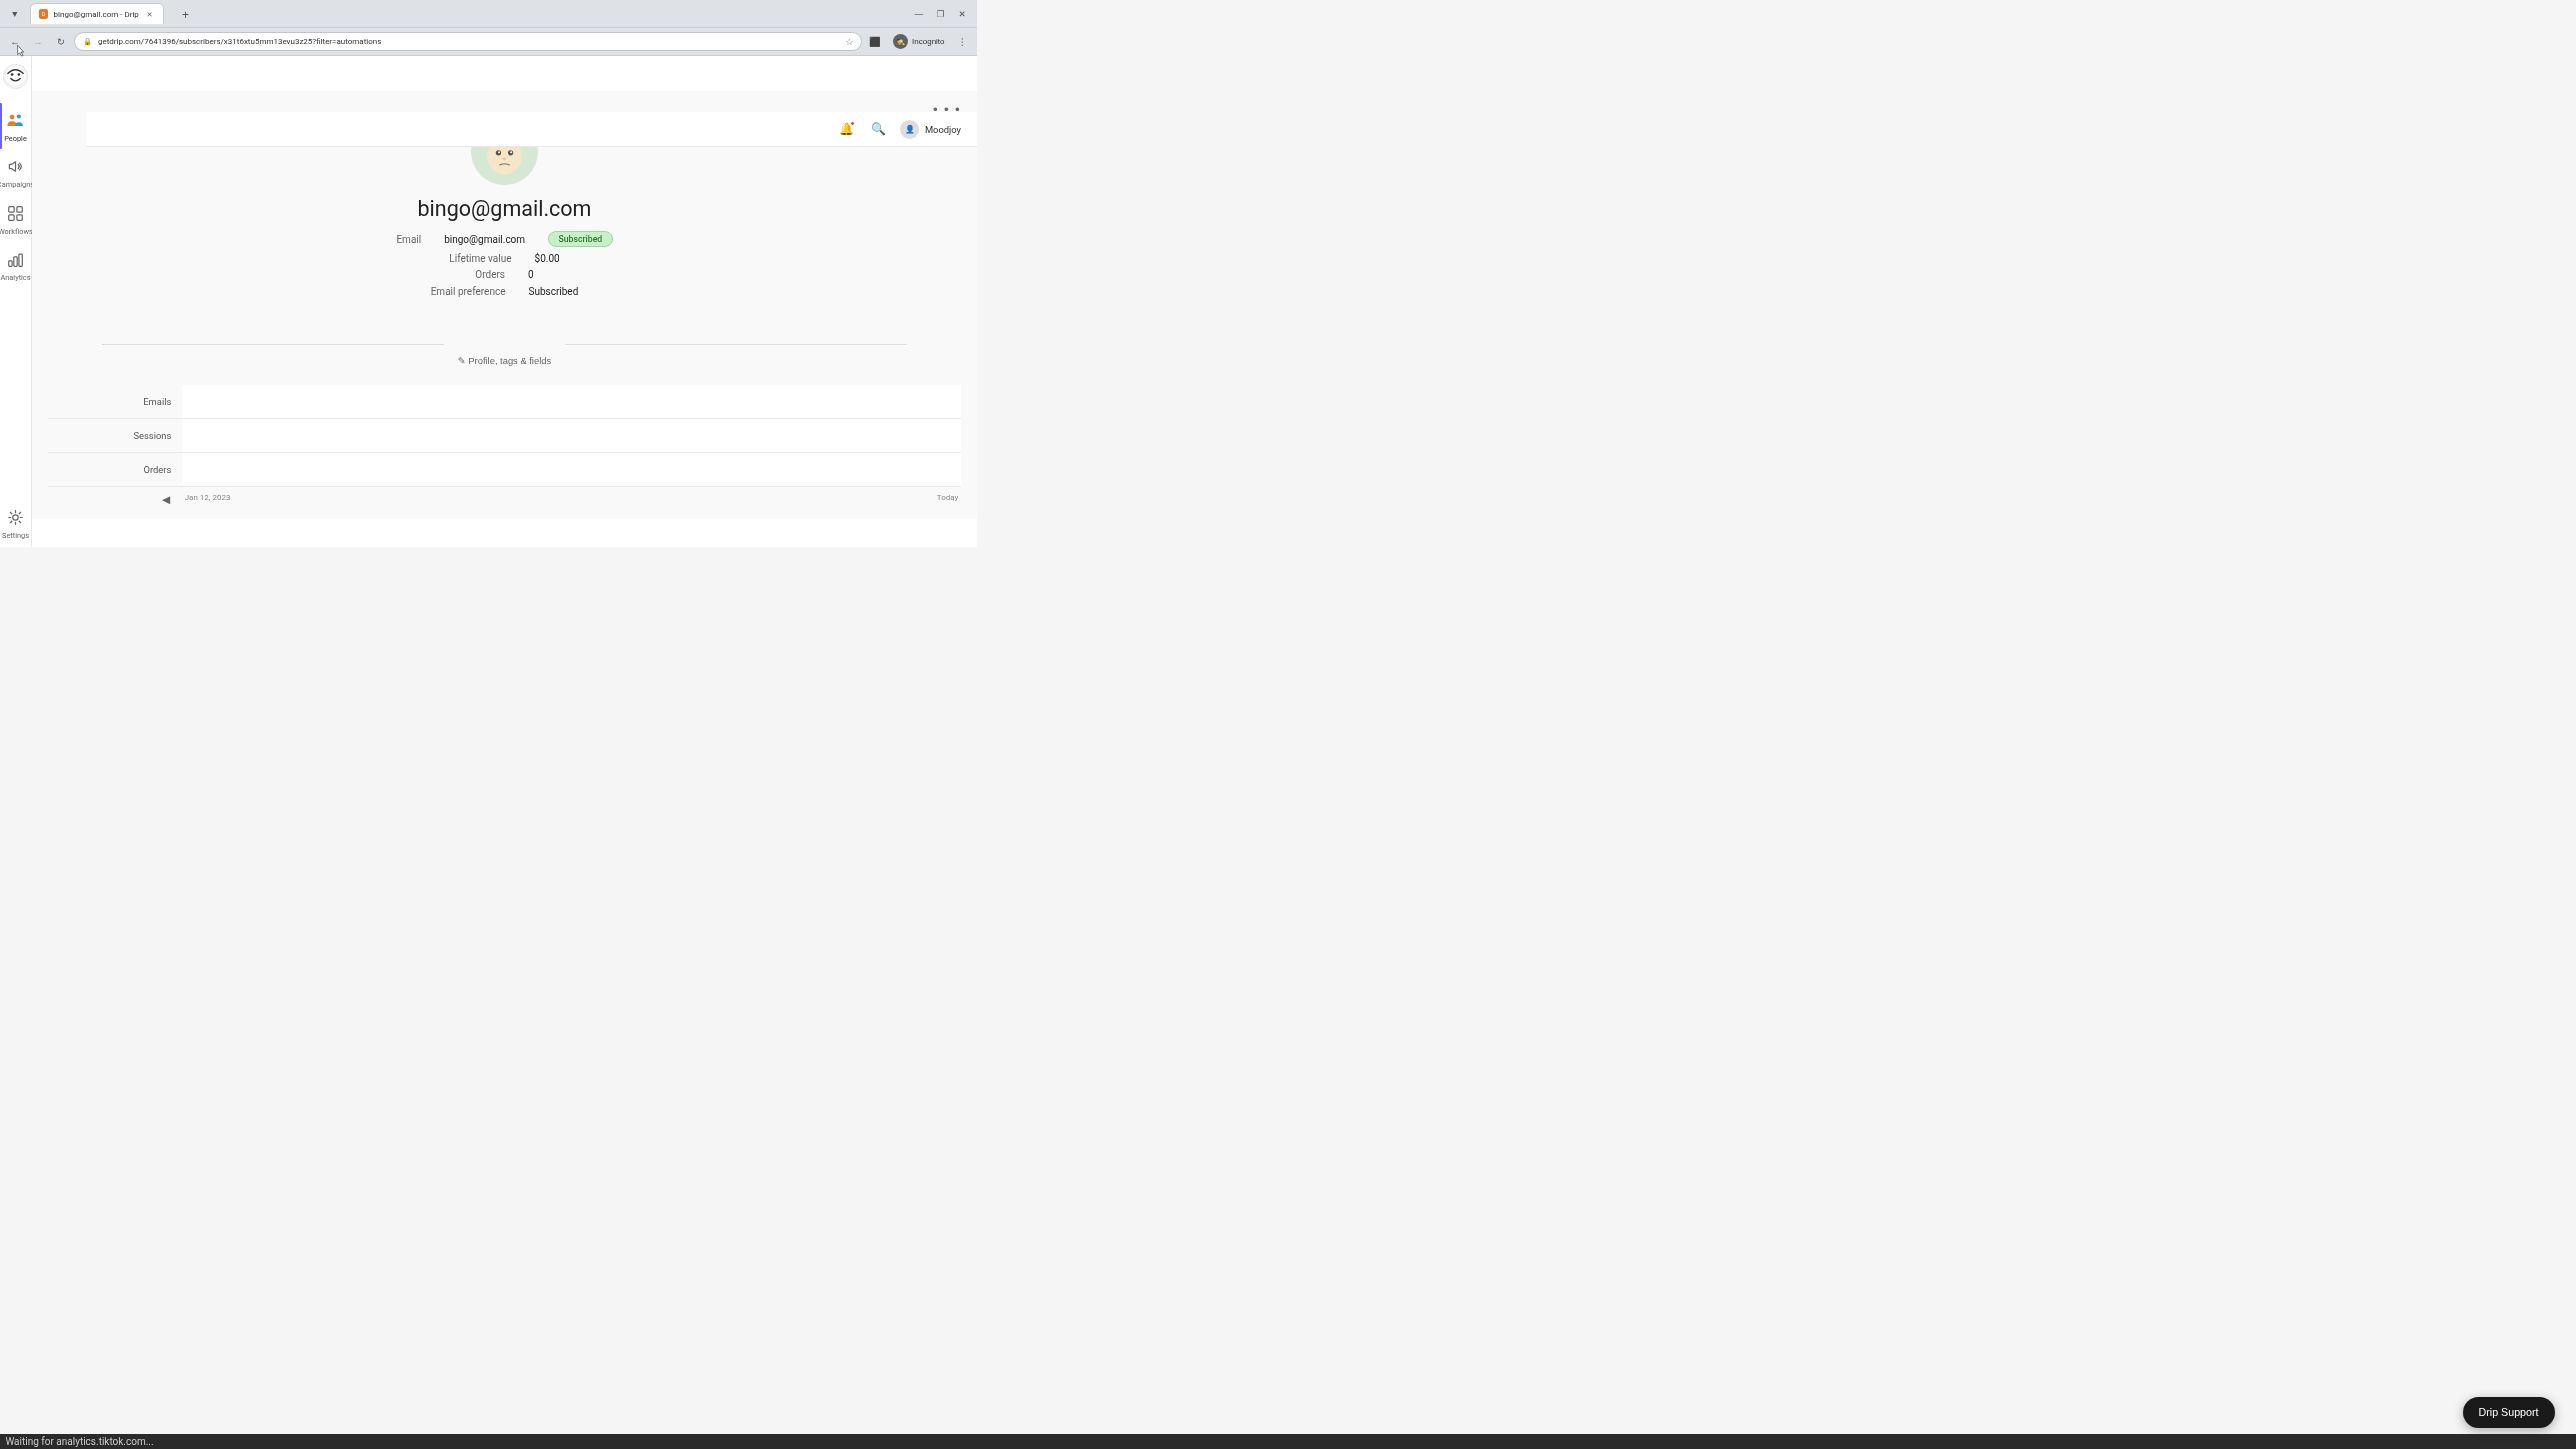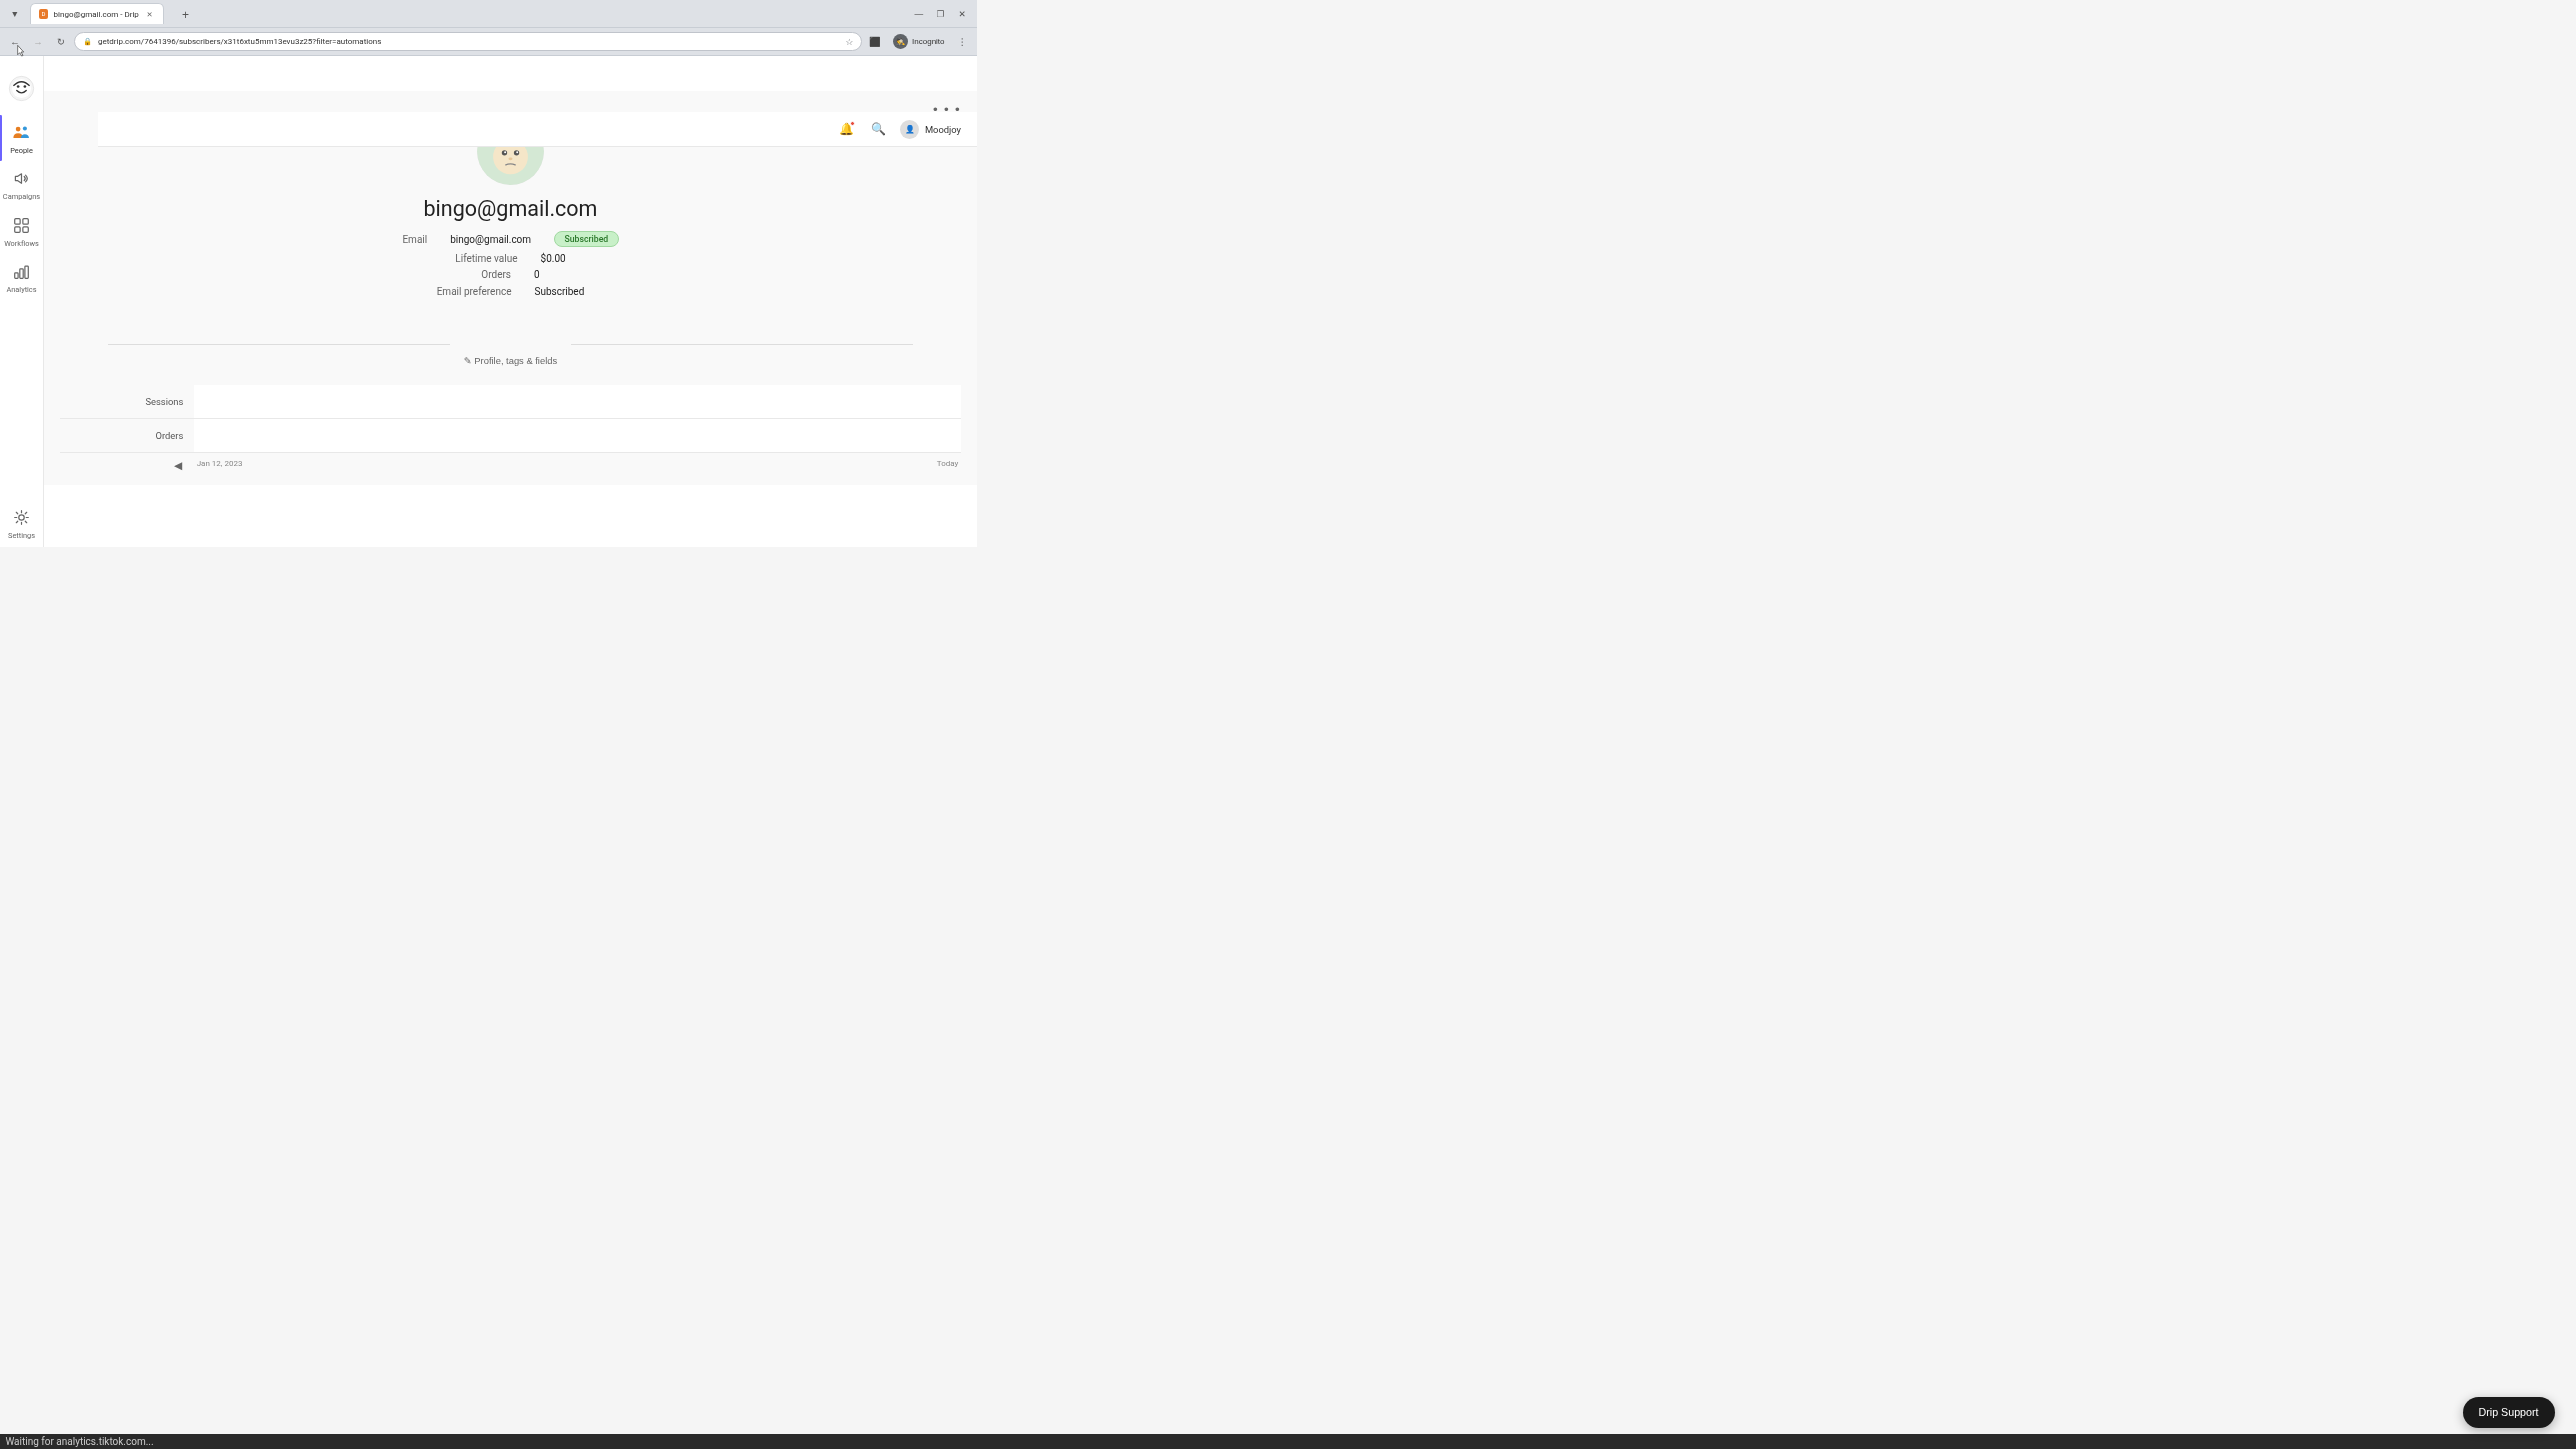--- a/index.html
+++ b/index.html
@@ -174,27 +174,27 @@
 
     
     .app-layout {
       display: flex;
       height: calc(547px - 56px);
       background: #fff;
     }
 
     
     .sidebar {
-      width: 44px;
+      width: 32px;
       background: #fff;
       border-right: 0.7px solid #e8e8e8;
       display: flex;
       flex-direction: column;
       align-items: center;
-      padding-top: 16px;
+      padding-top: 4px;
       gap: 0;
       flex-shrink: 0;
     }
     .sidebar-logo {
       width: 32px;
       height: 32px;
       margin-bottom: 10.7px;
       display: flex;
       align-items: center;
       justify-content: center;
@@ -695,20 +695,24 @@
 
         <div class="profile-tabs">
           <div class="tab-line-left"></div>
           <button class="profile-tab-btn">✎ Profile, tags &amp; fields</button>
           <div class="tab-line-right"></div>
         </div>
       </div>
 
       <div class="chart-section">
 
+        <div class="chart-labels-row">
+          <div class="chart-label-item">Emails</div>
+          <div class="chart-bar-area"></div>
+        </div>
 
         <div class="chart-labels-row">
           <div class="chart-label-item">Sessions</div>
           <div class="chart-bar-area"></div>
         </div>
 
         <div class="chart-labels-row">
           <div class="chart-label-item">Orders</div>
           <div class="chart-bar-area"></div>
         </div>

